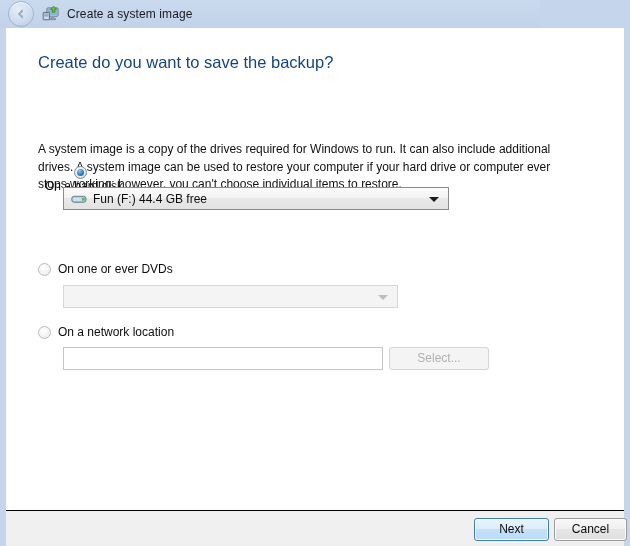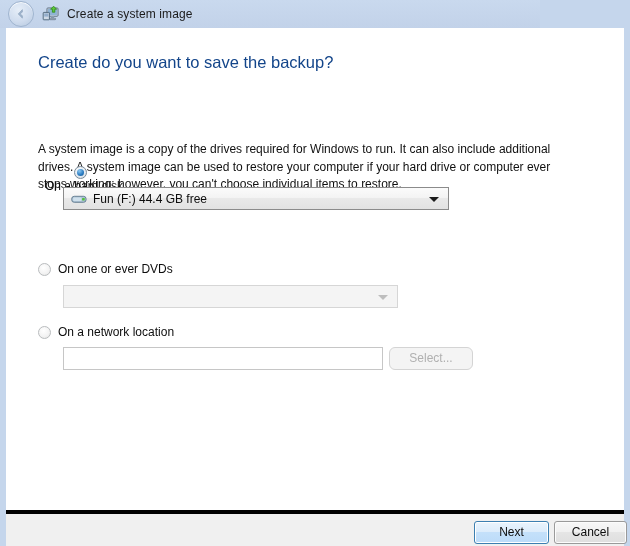--- a/index.html
+++ b/index.html
@@ -209,21 +209,21 @@
   }
 
   
   #footer {
     position: absolute;
     left: 6px;
     top: 510px;
     width: 618px;
     height: 36px;
     background: #f0f0f0;
-    border-top: 4px solid #000000;
+    border-top: 1px solid #000000;
     box-sizing: border-box;
     text-decoration: underline;
   }
   .btn {
     position: absolute;
     box-sizing: border-box;
     height: 23px;
     font-family: "Liberation Sans", sans-serif;
     font-size: 12px;
     color: #0d0d0d;
@@ -311,21 +311,21 @@
       <span class="combo-arrow"></span>
     </div>
 
     <div class="option-row" style="top:297px;">
       <span class="radio off"></span>
       <span class="option-label">On a network location</span>
     </div>
 
     <input id="network-input" type="text" disabled="" style="left: 57px; top: 319px; width: 320px; height: 23px;" value="">
 
-    <div id="select-btn" style="left:383px; top:319px; width:84px; height:23px;border-radius:6px;">Select...</div>
+    <div id="select-btn" style="left:383px; top:319px; width:100px; height:23px;">Select...</div>
 
   </div>
 
   <div id="footer">
     <div class="btn" id="next-btn">Next</div>
     <div class="btn" id="cancel-btn">Cancel</div>
   </div>
 
 </div>
 

